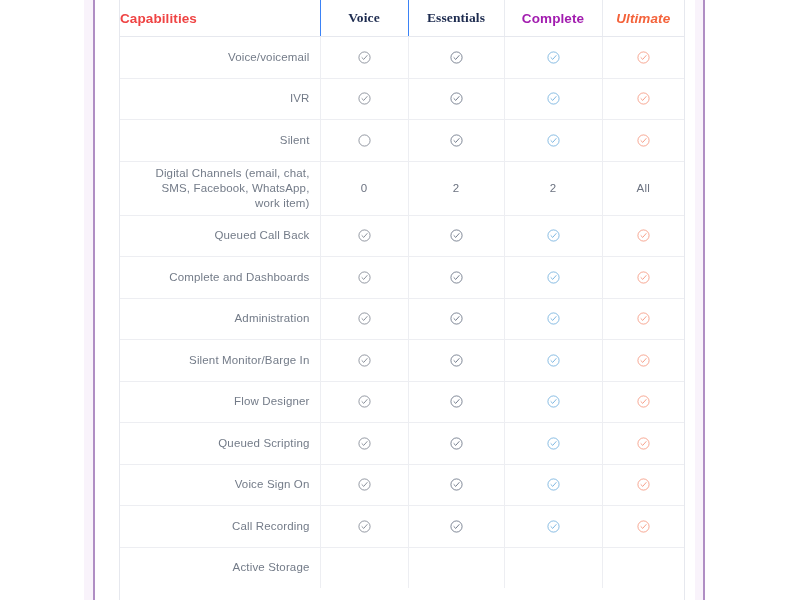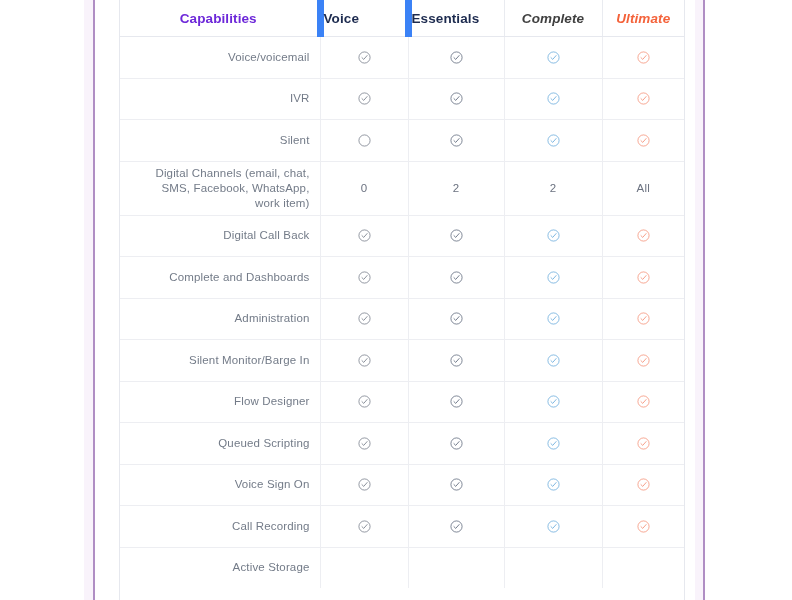--- a/index.html
+++ b/index.html
@@ -69,37 +69,37 @@
   table.cmp thead th {
     height: 36px;
     border-bottom: 1px solid #e6e8ee;
     font-size: 13.5px;
     font-weight: bold;
     letter-spacing: 0.1px;
     padding: 0;
     vertical-align: middle;
   }
   th.h-cap {
-    text-align: center;
+    text-align: left;
     padding-left: 15px;
-    color: #6d28d9;
+    color: #ef4444;
     font-size: 14px;
     margin-left: 25px;
   }
   th.h-voice,
   th.h-essentials {
     color: #1d2b4f;
-    text-align: left;
-    border-left: 7px solid #3b82f6;
+    text-align: center;
+    border-left: 1px solid #3b82f6;
+    font-family: Liberation Serif, serif;
   }
   th.h-complete {
-    color: #404040;
+    color: #a21caf;
     text-align: center;
     border-left: 1px solid #e9ebf0;
-    font-style: italic;
   }
   th.h-ultimate {
     color: #f4623a;
     text-align: center;
     border-left: 1px solid #e9ebf0;
     font-style: italic;
   }
 
   table.cmp tbody td {
     border-top: 1px solid #edeef2;
@@ -220,21 +220,21 @@
                 </svg></span></td>
           </tr>
           <tr>
             <td class="cap">Digital Channels (email, chat, SMS, Facebook, WhatsApp, work item)</td>
             <td class="val-voice"><span class="txtval">0</span></td>
             <td class="val-essentials"><span class="txtval">2</span></td>
             <td class="val-complete"><span class="txtval">2</span></td>
             <td class="val-ultimate"><span class="txtval">All</span></td>
           </tr>
           <tr>
-            <td class="cap">Digital Call Back</td>
+            <td class="cap">Queued Call Back</td>
             <td class="val-voice"><span class="icon"><svg width="13" height="13" viewBox="0 0 20 20">
                   <circle cx="10" cy="10" r="8.6" fill="none" stroke="#6b7280" stroke-width="1.1"></circle>
                   <path d="M6.1 10.2 L8.8 12.9 L14.0 7.0" fill="none" stroke="#6b7280" stroke-width="1.2" stroke-linecap="round" stroke-linejoin="round"></path>
                 </svg></span></td>
             <td class="val-essentials"><span class="icon"><svg width="13" height="13" viewBox="0 0 20 20">
                   <circle cx="10" cy="10" r="8.6" fill="none" stroke="#4e5a6e" stroke-width="1.1"></circle>
                   <path d="M6.1 10.2 L8.8 12.9 L14.0 7.0" fill="none" stroke="#4e5a6e" stroke-width="1.2" stroke-linecap="round" stroke-linejoin="round"></path>
                 </svg></span></td>
             <td class="val-complete"><span class="icon"><svg width="13" height="13" viewBox="0 0 20 20">
                   <circle cx="10" cy="10" r="8.6" fill="none" stroke="#5ba3d8" stroke-width="1.1"></circle>

